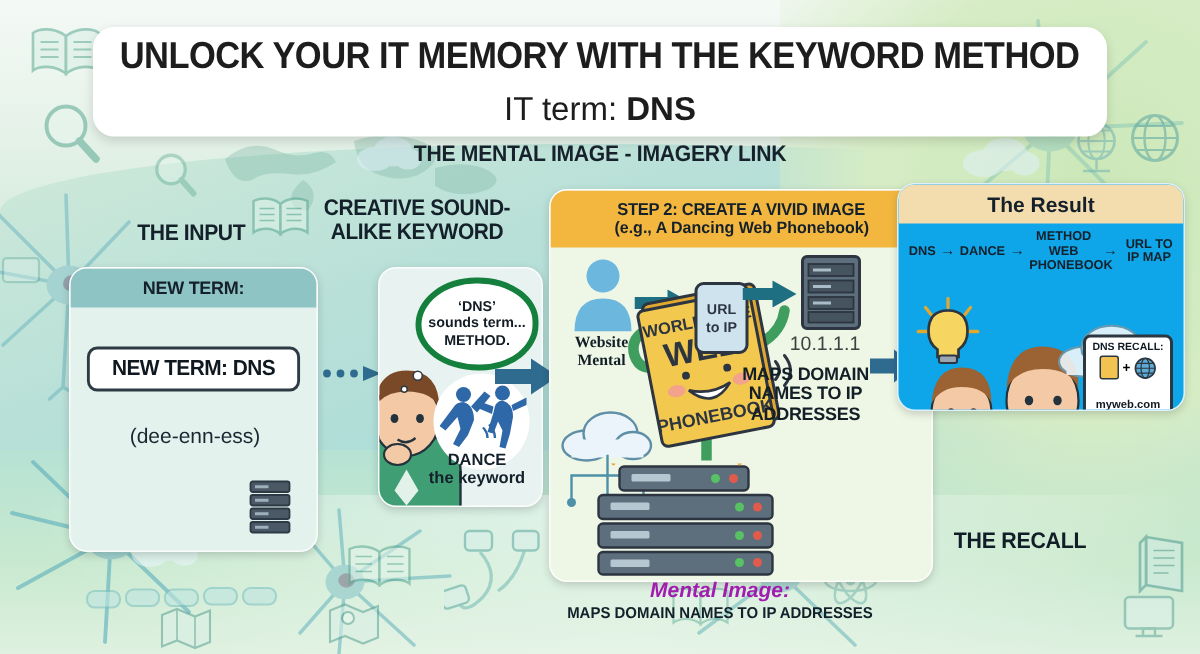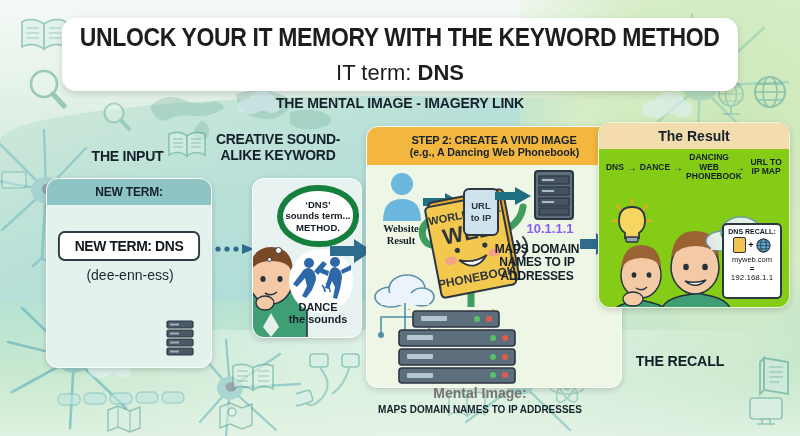--- a/index.html
+++ b/index.html
@@ -84,33 +84,33 @@
   #p-input { left:46px; top:178px; width:166px; height:190px; background:#e4f2ee; }
   #p-input .panel-head { height:26px; background:#8fc4c4; font-size:12px; letter-spacing:-.2px; }
   .term-chip {
     position:absolute; left:8px; top:52px; width:148px; height:30px;
     background:#fff; border:2px solid #2d3b45; border-radius:7px;
     display:flex; align-items:center; justify-content:center;
     font-weight:bold; font-size:14.5px; color:#10181f; letter-spacing:-.4px;
     transform:scaleX(.96);
   }
   .term-phon {
-    position:absolute; left:0; top:88px; width:166px; text-align:center;
+    position:absolute; left:0; top:103px; width:166px; text-align:center;
     font-size:14px; color:#1b2630;
   }
   .rack-mini { position:absolute; right:16px; bottom:10px; width:30px; height:38px; }
 
   
   .dotarrow { position:absolute; left:214px; top:243px; width:42px; height:12px; }
 
   
   #p-keyword { left:252px; top:178px; width:110px; height:160px; background:#e8f3f1; }
   .thought {
     position:absolute; left:24px; top:6px; width:82px; height:62px;
-    background:#fff; border:6px solid #15803d; border-radius:50% 50% 48% 52% / 52% 48% 50% 50%;
+    background:#fff; border:4px solid #15803d; border-radius:50% 50% 48% 52% / 52% 48% 50% 50%;
     display:flex; flex-direction:column; align-items:center; justify-content:center;
     text-align:center; font-weight:bold; font-size:9.5px; color:#131c24; line-height:1.18;
   }
   .bub-s1 { position:absolute; left:22px; top:68px; width:7px; height:7px; background:#fff; border:1.5px solid #2e3a42; border-radius:50%; }
   .bub-s2 { position:absolute; left:14px; top:78px; width:5px; height:5px; background:#fff; border:1.5px solid #2e3a42; border-radius:50%; }
   .dance-circle {
     position:absolute; left:36px; top:70px; width:64px; height:64px;
     background:#fff; border-radius:50%;
   }
   .dance-cap {
@@ -120,53 +120,53 @@
 
   
   .big-arrow { position:absolute; }
 
   
   #p-step2 { left:366px; top:126px; width:256px; height:262px; background:#eef6e6; }
   #p-step2 .panel-head { height:38px; background:#f3b73f; padding:3px 6px; }
   .s2-t1 { font-size:11.5px; font-weight:bold; letter-spacing:-.2px; transform:scaleX(.96); }
   .s2-t2 { font-size:11px; font-weight:bold; transform:scaleX(.97); }
   .lbl-web { position:absolute; left:6px; top:96px; width:56px; text-align:center; font-weight:bold; font-size:10.5px; color:#131e27; line-height:1.12;font-family:Liberation Serif, serif; }
-  .lbl-ip { position:absolute; left:150px; top:94px; width:66px; text-align:center; font-weight:bold; font-size:13px; color:#8b5cf6; }
+  .lbl-ip { position:absolute; left:150px; top:94px; width:66px; text-align:center; font-weight:normal; font-size:13px; color:#404040; }
   .maps-txt {
     position:absolute; left:122px; top:116px; width:96px; text-align:center;
     font-weight:bold; font-size:12px; color:#131e27; line-height:1.12; letter-spacing:-.2px;
   }
 
   
-  #p-result { left:598px; top:122px; width:192px; height:186px; background:#84cc16; }
+  #p-result { left:598px; top:122px; width:192px; height:152px; background:#0ea5e9; }
   #p-result .panel-head { height:26px; background:#f3dcae; font-size:14px; }
   .chain {
     position:absolute; left:4px; top:30px; width:184px;
     display:flex; align-items:center; justify-content:center; gap:3px;
     font-weight:bold; font-size:8.5px; color:#14202a; text-align:center; line-height:1.12;
   }
   .chain .ar { font-size:10px; }
   .recall-card {
     position:absolute; right:7px; top:100px; width:60px; height:76px;
     background:#fff; border:2px solid #2b3741; border-radius:5px;
     display:flex; flex-direction:column; align-items:center; padding-top:3px;
   }
   .rc-title { font-weight:bold; font-size:7px; color:#101a22; }
   .rc-row { display:flex; align-items:center; gap:2px; margin-top:2px; }
   .rc-book { width:13px; height:16px; background:#f3c351; border:1.3px solid #2b3741; border-radius:2px; }
   .rc-plus { font-size:9px; font-weight:bold; }
-  .rc-dom { font-weight:normal; font-size:7.5px; margin-top:2px; color:#101a22; }
+  .rc-dom { font-weight:bold; font-size:7.5px; margin-top:12px; color:#101a22; }
   .rc-eq { font-weight:bold; font-size:8px; }
   .rc-ip { font-weight:normal; font-size:8px; color:#101a22; }
 
   
   .cap-mental {
     position:absolute; left:350px; top:385px; width:260px; text-align:center;
   }
-  .cap-mental .l1 { font-weight:bold; font-size:14px; color:#737373; }
+  .cap-mental .l1 { font-weight:bold; font-size:14px; color:#a21caf;font-style:italic; }
   .cap-mental .l2 { font-weight:bold; font-size:10.5px; color:#132029; margin-top:2px; transform:scaleX(.95); }
   .cap-recall {
     position:absolute; left:600px; top:352px; width:160px; text-align:center;
     font-weight:bold; font-size:15px; color:#121e27; letter-spacing:-.2px; transform:scaleX(.95);
   }
 </style>
 </head>
 <body>
 
 <div id="stage">
@@ -418,21 +418,21 @@
         <circle cx="42" cy="9" r="5"></circle>
         <path d="M42 14 q7 2 7 11 l-2 11 l-3 10 l-4 -1 l2 -11 l-3 -6 l-3 8 l-4 -1 l4 -13 q1 -8 6 -8z"></path>
         <path d="M36 18 l-11 -4 l-2 4 l12 5z M48 17 l10 -5 l2 4 l-11 5z"></path>
       </g>
       <g stroke="#2f68a8" stroke-width="1.6" fill="none">
           <path d="M29 32 q3 3 3 7 M33 30 q4 4 4 9"></path>
         </g>
     </svg>
     <div class="dance-cap">
       <div>DANCE</div>
-      <div>the sounds</div>
+      <div>the keyword</div>
     </div>
   </div>
 
   <svg class="big-arrow" style="left:330px;top:238px;width:42px;height:26px" viewBox="0 0 42 26">
     <path d="M0 8 L24 8 L24 1 L42 13 L24 25 L24 18 L0 18 Z" fill="#2f6b8f"></path>
   </svg>
 
   <div class="panel" id="p-step2">
     <div class="panel-head">
       <div class="s2-t1">STEP 2: CREATE A VIVID IMAGE</div>
@@ -441,21 +441,21 @@
 
     <svg style="position:absolute;left:14px;top:44px;width:42px;height:50px">
       <circle cx="21" cy="13" r="11" fill="#6bb7dd"></circle>
       <path d="M2 50 q0 -22 19 -22 q19 0 19 22z" fill="#6bb7dd"></path>
     </svg>
     <svg style="position:absolute;left:56px;top:66px;width:38px;height:18px" viewBox="0 0 38 18">
       <path d="M0 5 L22 5 L22 0 L38 9 L22 18 L22 13 L0 13 Z" fill="#1f6f82"></path>
     </svg>
     <div class="lbl-web">
       <div>Website</div>
-      <div>Result</div>
+      <div>Mental</div>
     </div>
 
     <svg style="position:absolute;left:46px;top:50px;width:118px;height:130px">
 
       <path d="M28 66 q-14 6 -18 -6 q-3 -10 6 -16" stroke="#3f9e5e" stroke-width="7" fill="none" stroke-linecap="round"></path>
       <path d="M94 52 q14 -8 16 -22" stroke="#3f9e5e" stroke-width="7" fill="none" stroke-linecap="round"></path>
 
       <path d="M58 112 L58 130" stroke="#3f9e5e" stroke-width="7" stroke-linecap="round"></path>
 
       <g transform="rotate(-11 62 70)">
@@ -559,21 +559,21 @@
 
   <div class="panel" id="p-result">
     <div class="panel-head">
       <span>The Result</span>
     </div>
     <div class="chain">
       <span>DNS</span>
       <span class="ar">→</span>
       <span>DANCE</span>
       <span class="ar">→</span>
-      <span style="max-width:46px">DANCING WEB PHONEBOOK</span>
+      <span style="max-width:46px">METHOD WEB PHONEBOOK</span>
       <span class="ar">→</span>
       <span style="max-width:36px">URL TO IP MAP</span>
     </div>
 
     <svg style="position:absolute;left:12px;top:74px;width:42px;height:48px">
       <g stroke="#e0a82f" stroke-width="2.2" stroke-linecap="round">
           <path d="M21 2 v6 M6 8 l4 5 M36 8 l-4 5 M1 24 h6 M41 24 h-6"></path>
         </g>
       <path d="M21 10 q13 0 13 14 q0 8 -6 12 l0 5 l-14 0 l0 -5 q-6 -4 -6 -12 q0 -14 13 -14z" fill="#f6d560" stroke="#2c3540" stroke-width="1.8"></path>
       <rect x="15" y="40" width="12" height="5" rx="1.5" fill="#9aa7b2" stroke="#2c3540" stroke-width="1.4"></rect>

